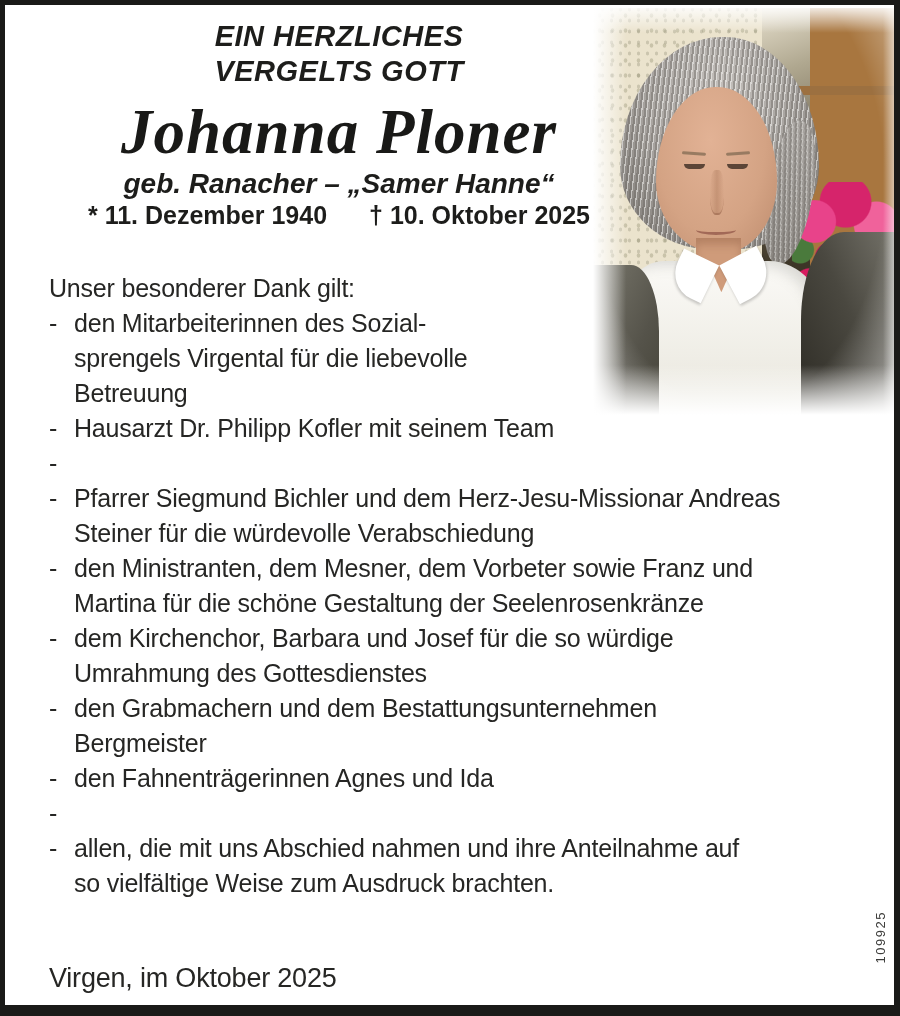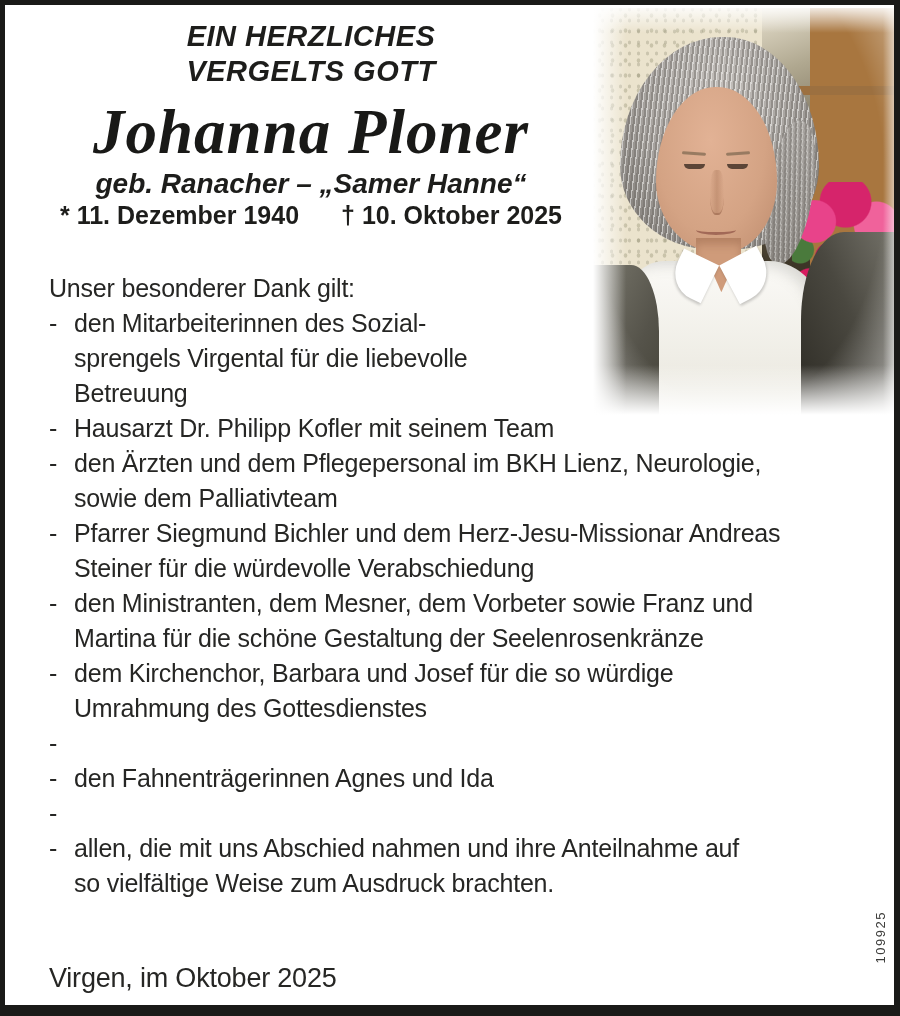--- a/index.html
+++ b/index.html
@@ -13,20 +13,21 @@
     border-color:#1a1a18;
     border-width:5px 6px 11px 5px;
     overflow:hidden;
     font-family:"Liberation Sans", sans-serif;
     color:#1d1d1b;
   }
   
   .header{
     position:absolute; left:0; top:14px; width:612px;
     text-align:center;
+    padding-left:28px;
   }
   .h-line{
     font-size:29px; font-weight:bold; font-style:italic;
     letter-spacing:.5px; line-height:35px; color:#1d1d1b;
   }
   .h-name{
     margin-top:10px;
     font-family:"Liberation Serif", serif;
     font-style:italic; font-weight:bold;
     font-size:63px; line-height:66px; color:#191917;
@@ -222,40 +223,40 @@
         <span class="itxt">den Mitarbeiterinnen des Sozial-
 sprengels Virgental für die liebevolle
 Betreuung</span>
       </div>
         <div class="item">
         <span class="dash">-</span>
         <span class="itxt">Hausarzt Dr. Philipp Kofler mit seinem Team</span>
       </div>
         <div class="item">
         <span class="dash">-</span>
-        <span class="itxt">den Ärzten und dem Pflegepersonal im BKH Lienz, Neurologie,
-sowie dem Palliativteam</span>
       </div>
         <div class="item">
         <span class="dash">-</span>
         <span class="itxt">Pfarrer Siegmund Bichler und dem Herz-Jesu-Missionar Andreas
 Steiner für die würdevolle Verabschiedung</span>
       </div>
         <div class="item">
         <span class="dash">-</span>
         <span class="itxt">den Ministranten, dem Mesner, dem Vorbeter sowie Franz und
 Martina für die schöne Gestaltung der Seelenrosenkränze</span>
       </div>
         <div class="item">
         <span class="dash">-</span>
         <span class="itxt">dem Kirchenchor, Barbara und Josef für die so würdige
 Umrahmung des Gottesdienstes</span>
       </div>
         <div class="item">
         <span class="dash">-</span>
+        <span class="itxt">den Grabmachern und dem Bestattungsunternehmen
+Bergmeister</span>
       </div>
         <div class="item">
         <span class="dash">-</span>
         <span class="itxt">den Fahnenträgerinnen Agnes und Ida</span>
       </div>
         <div class="item">
         <span class="dash">-</span>
       </div>
         <div class="item">
         <span class="dash">-</span>

